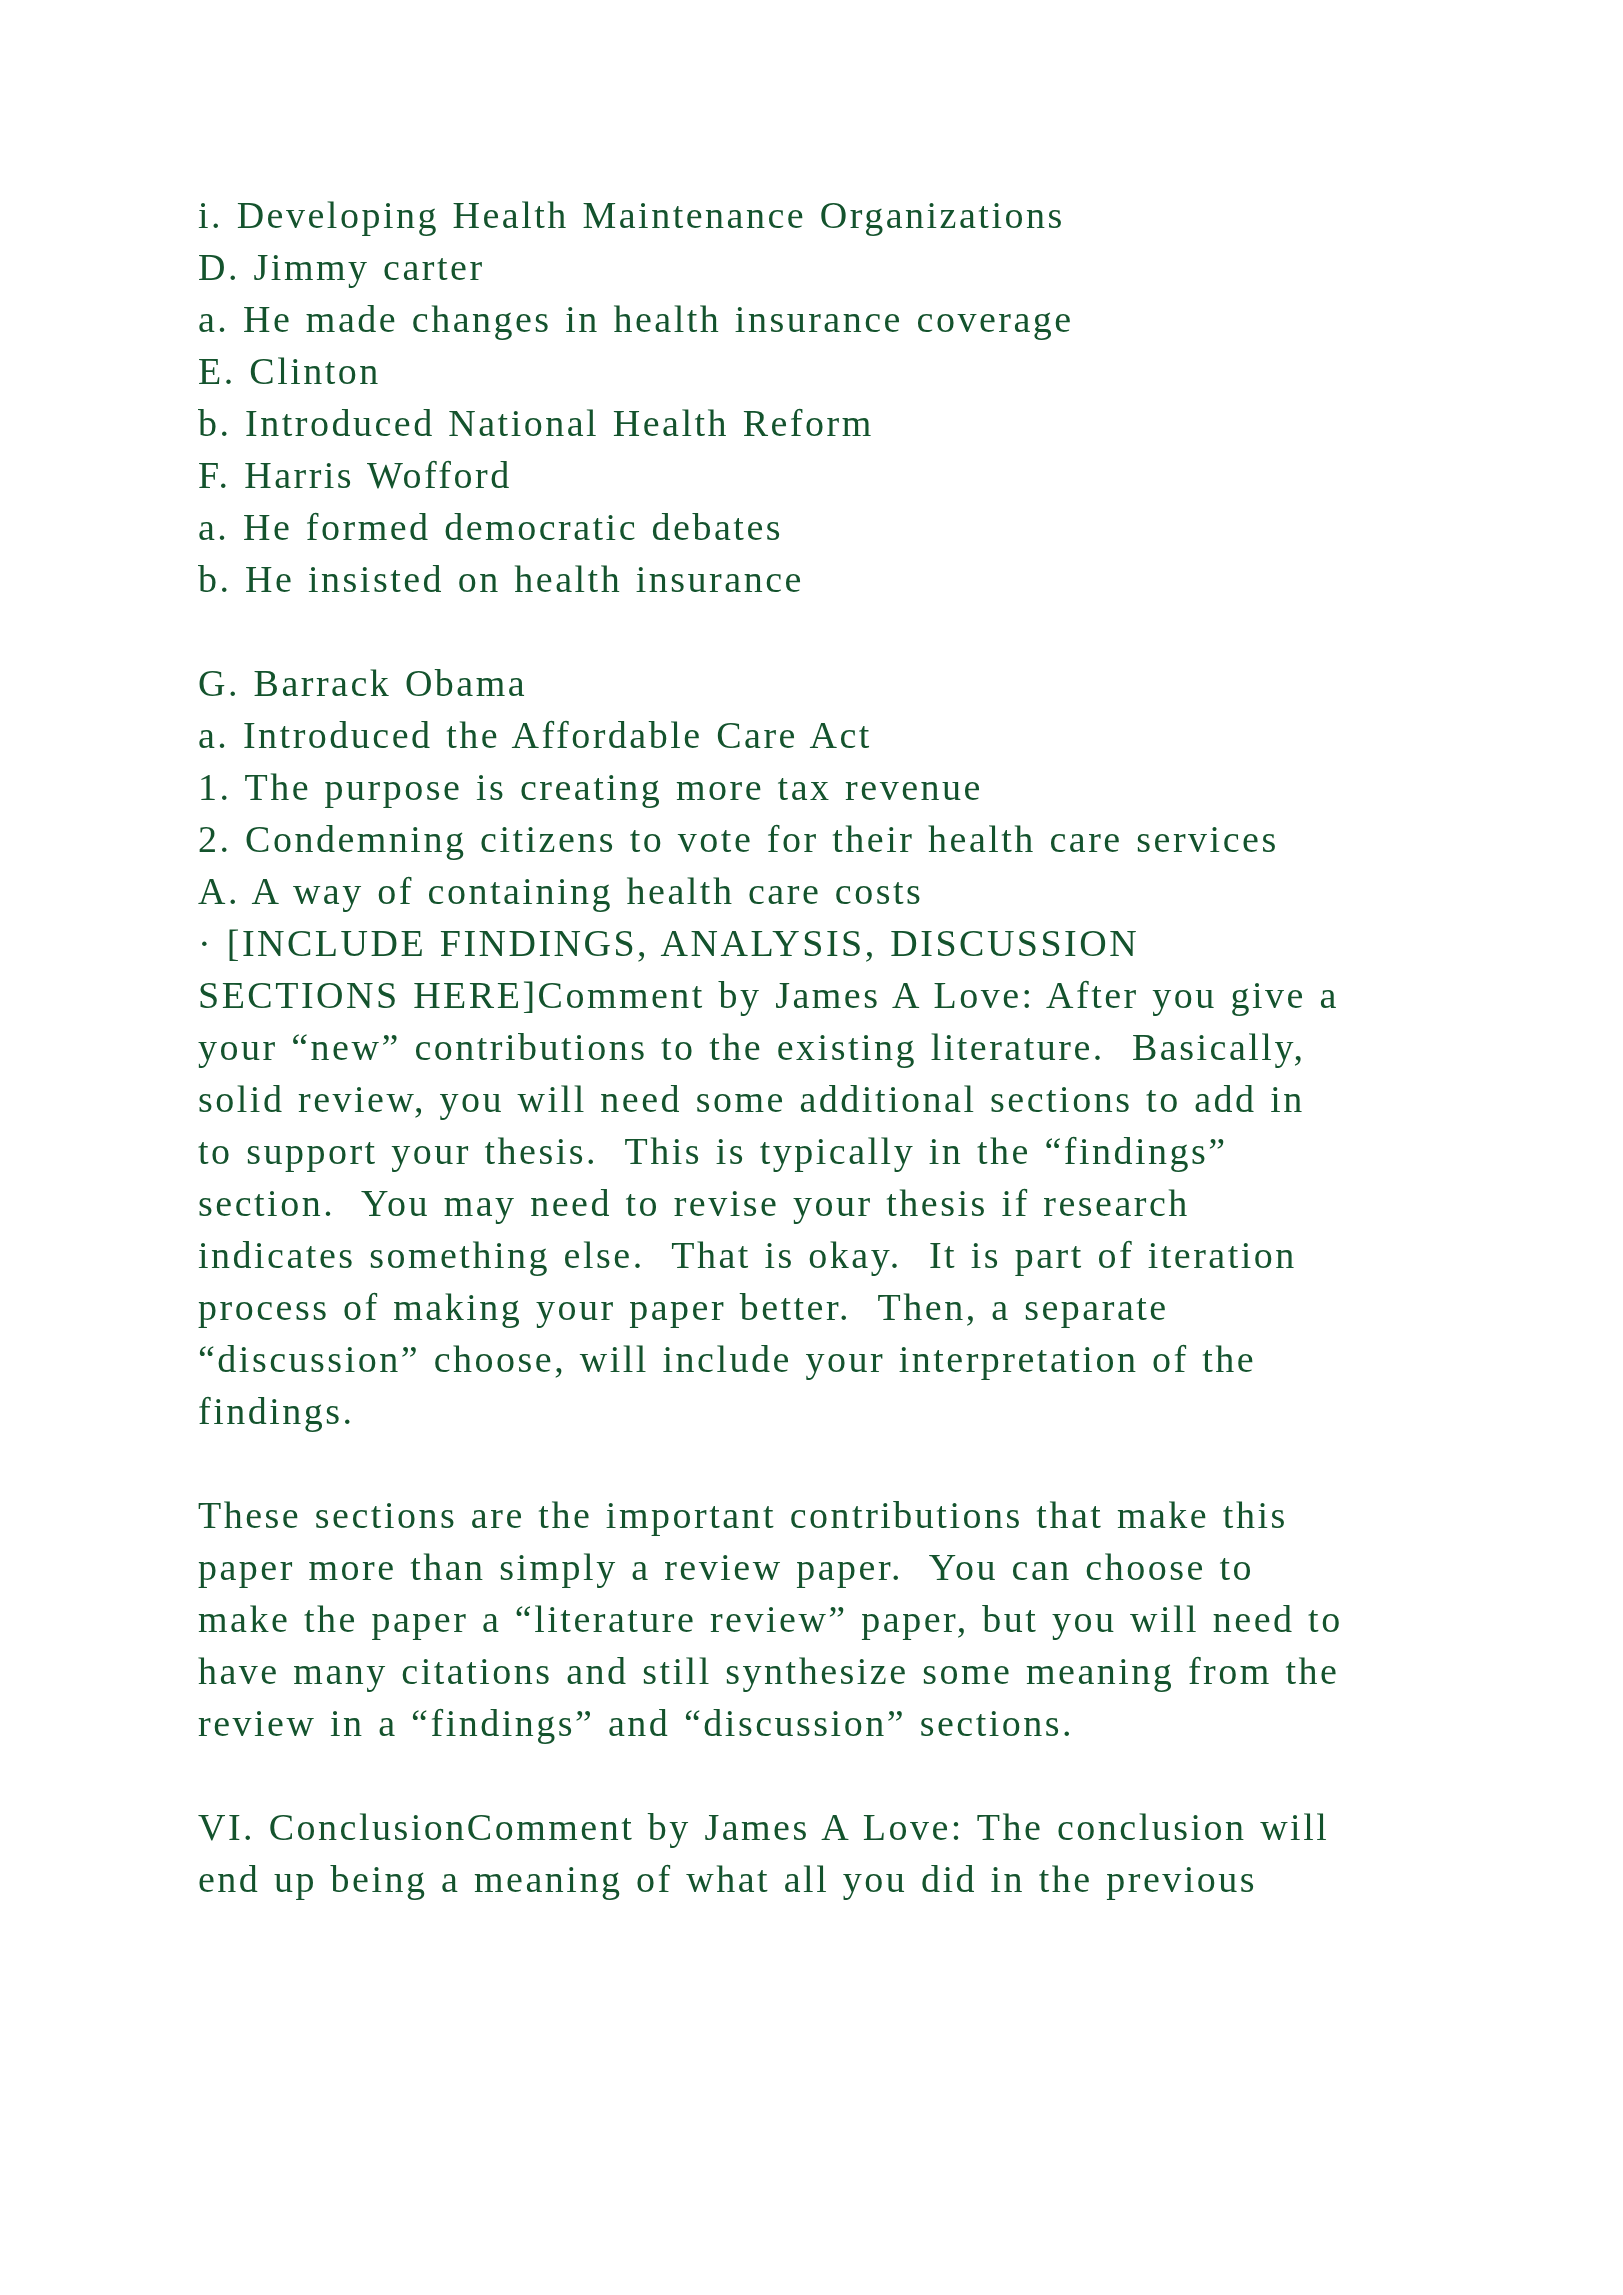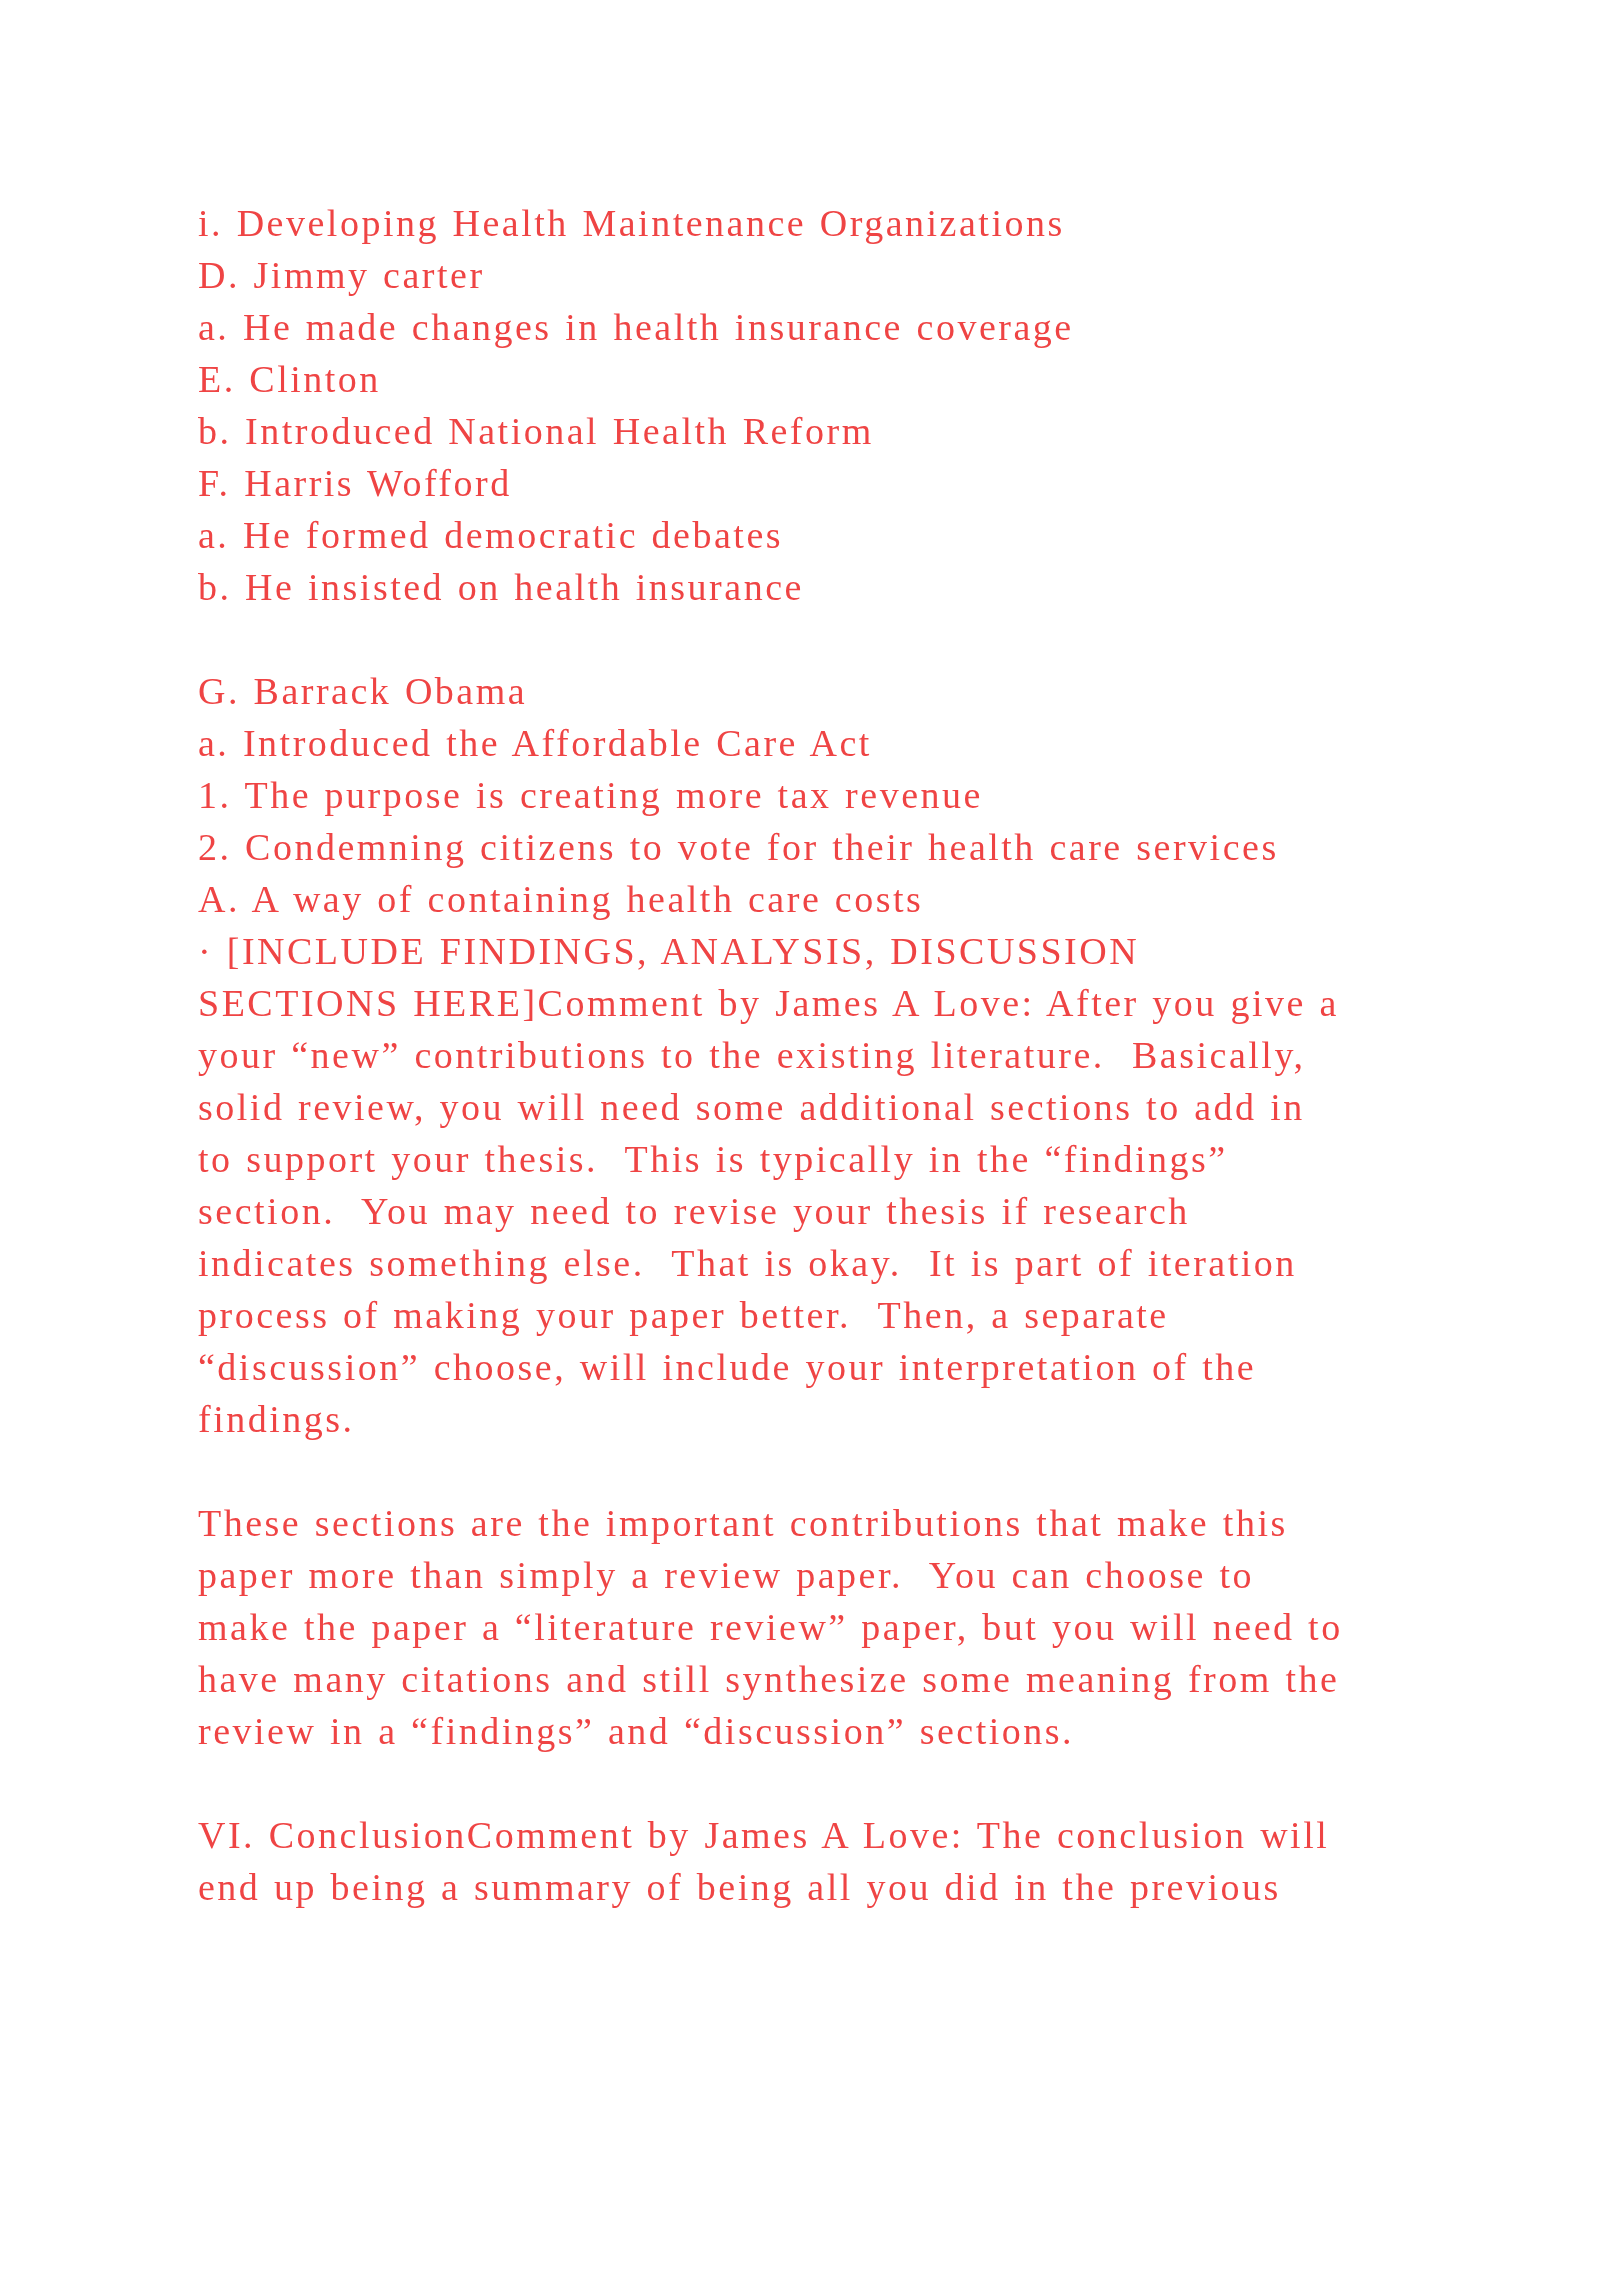--- a/index.html
+++ b/index.html
@@ -9,28 +9,28 @@
     }
     body {
       width: 1623px;
       height: 2295px;
       position: relative;
       overflow: hidden;
     }
     .page {
       position: absolute;
       left: 198px;
-      top: 197px;
+      top: 189px;
       width: 1268px;
       font-family: "Liberation Serif", "DejaVu Serif", serif;
       font-size: 38px;
       letter-spacing: 2.5px;
       word-spacing: 1.6px;
       line-height: 52px;
-      color: #ef4444;
+      color: #14532d;
     }
     .line {
       display: block;
       white-space: pre;
       height: 52px;
     }
     .blank {
       display: block;
       height: 52px;
     }
@@ -64,15 +64,15 @@
   <span class="line">“discussion” choose, will include your interpretation of the</span>
   <span class="line">findings.</span>
   <span class="blank"></span>
   <span class="line">These sections are the important contributions that make this</span>
   <span class="line">paper more than simply a review paper.  You can choose to</span>
   <span class="line">make the paper a “literature review” paper, but you will need to</span>
   <span class="line">have many citations and still synthesize some meaning from the</span>
   <span class="line">review in a “findings” and “discussion” sections.</span>
   <span class="blank"></span>
   <span class="line">VI. ConclusionComment by James A Love: The conclusion will</span>
-  <span class="line">end up being a summary of being all you did in the previous</span>
+  <span class="line">end up being a meaning of what all you did in the previous</span>
 </div>
 
 
 </body></html>

